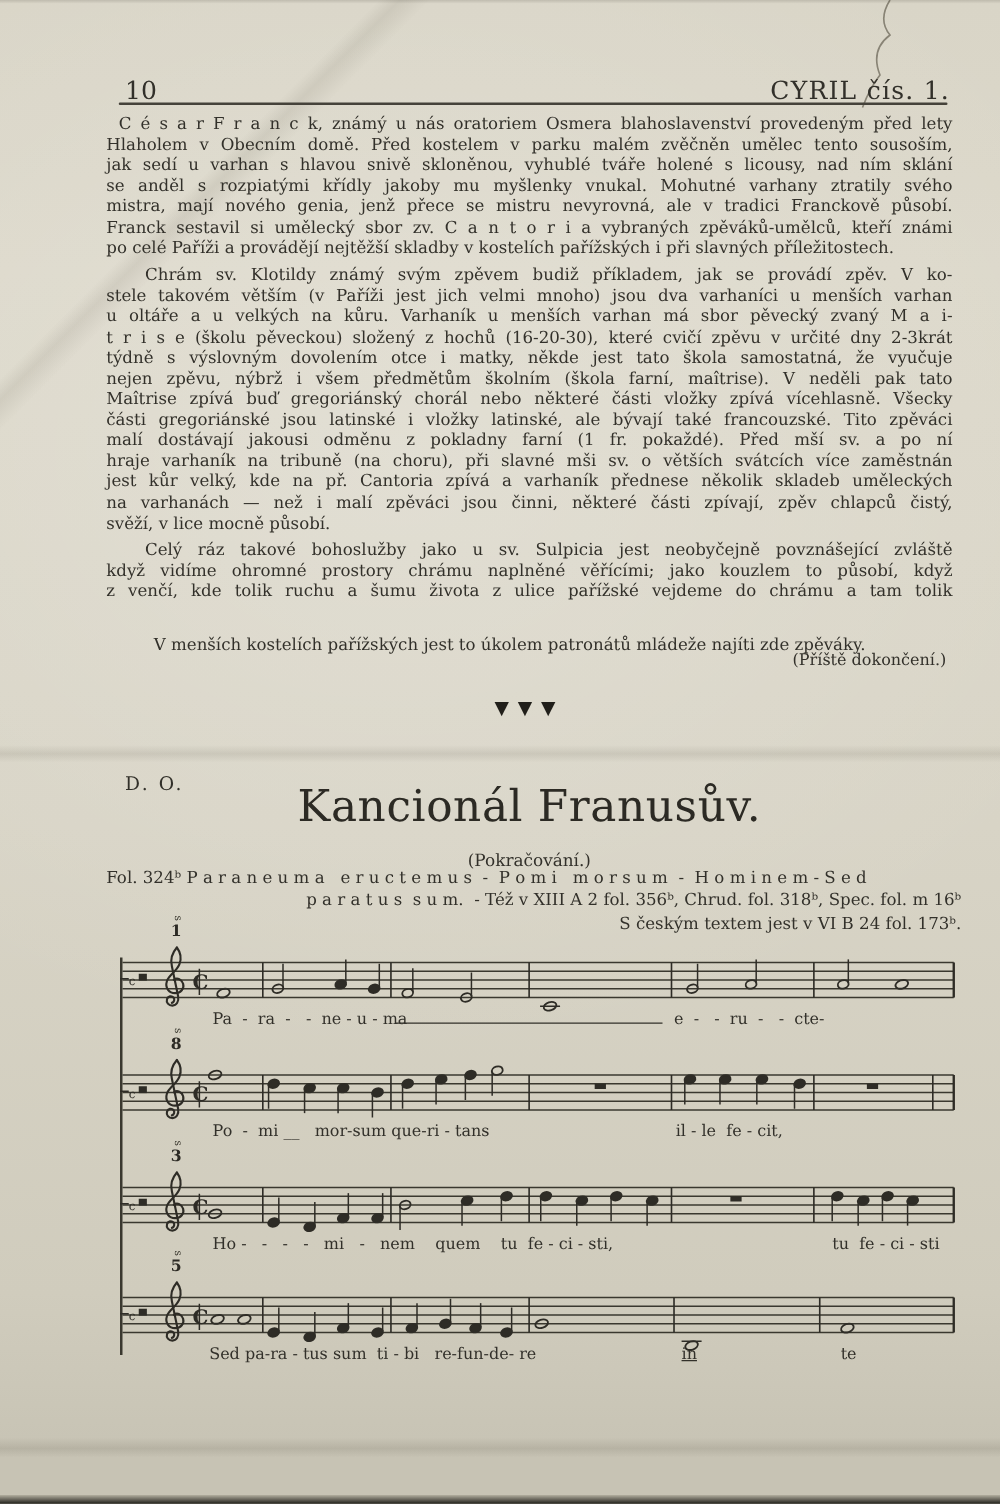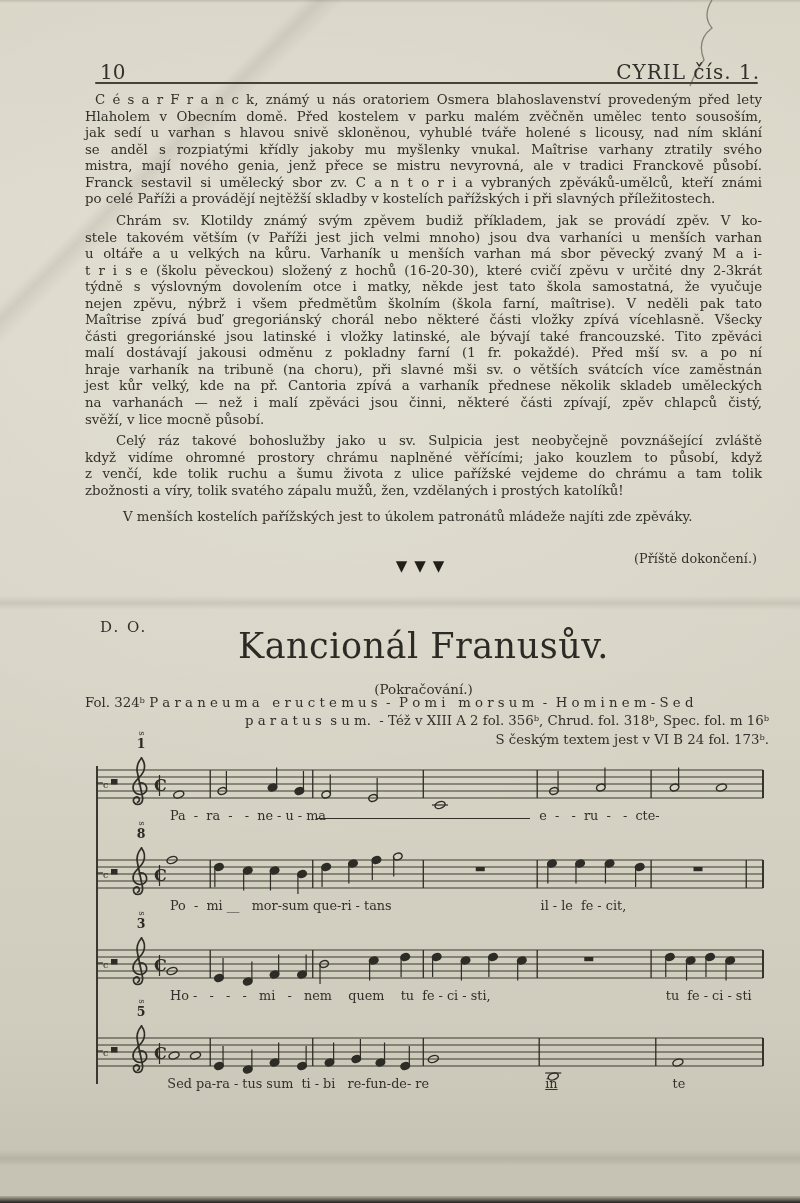--- a/index.html
+++ b/index.html
@@ -76,21 +76,21 @@
   <div class="hdr">
     <span class="pn">10</span>
     <span class="jr">CYRIL čís. 1.</span>
   </div>
   <div class="hdr-rule"></div>
 
   <div class="col p1" style="top:92px">
       <div class="line first">C é s a r   F r a n c k,  známý u nás oratoriem Osmera blahoslavenství provedeným před lety</div>
       <div class="line">Hlaholem v Obecním domě. Před kostelem v parku malém zvěčněn umělec tento sousoším,</div>
       <div class="line">jak sedí u varhan s hlavou snivě skloněnou, vyhublé tváře holené s licousy, nad ním sklání</div>
-      <div class="line">se anděl s rozpiatými křídly jakoby mu myšlenky vnukal. Maîtrise varhany ztratily svého</div>
+      <div class="line">se anděl s rozpiatými křídly jakoby mu myšlenky vnukal. Mohutné varhany ztratily svého</div>
       <div class="line">mistra, mají nového genia, jenž přece se mistru nevyrovná, ale v tradici Franckově působí.</div>
       <div class="line">Franck sestavil si umělecký sbor zv. C a n t o r i a  vybraných zpěváků-umělců, kteří známi</div>
       <div class="line last">po celé Paříži a provádějí nejtěžší skladby v kostelích pařížských i při slavných příležitostech.</div>
     </div>
   <div class="col p2" style="top:213px">
       <div class="line first">Chrám sv. Klotildy známý svým zpěvem budiž příkladem, jak se provádí zpěv. V ko-</div>
       <div class="line">stele takovém větším (v Paříži jest jich velmi mnoho) jsou dva varhaníci u menších varhan</div>
       <div class="line">u oltáře a u velkých na kůru.  Varhaník u menších varhan má sbor pěvecký zvaný M a i-</div>
       <div class="line">t r i s e  (školu pěveckou) složený z hochů (16-20-30), které cvičí zpěvu v určité dny 2-3krát</div>
       <div class="line">týdně s výslovným dovolením otce i matky, někde jest tato škola samostatná, že vyučuje</div>
@@ -100,26 +100,25 @@
       <div class="line">malí dostávají jakousi odměnu z pokladny farní (1 fr. pokaždé).  Před mší sv. a po ní</div>
       <div class="line">hraje varhaník na tribuně (na choru), při slavné mši sv. o větších svátcích více zaměstnán</div>
       <div class="line">jest kůr velký, kde na př. Cantoria zpívá a varhaník přednese několik skladeb uměleckých</div>
       <div class="line">na varhanách — než i malí zpěváci jsou činni, některé části zpívají, zpěv chlapců čistý,</div>
       <div class="line last">svěží, v lice mocně působí.</div>
     </div>
   <div class="col p3" style="top:433px">
       <div class="line first">Celý ráz takové bohoslužby jako u sv. Sulpicia jest neobyčejně povznášející zvláště</div>
       <div class="line">když vidíme ohromné prostory chrámu naplněné věřícími; jako kouzlem to působí, když</div>
       <div class="line">z venčí, kde tolik ruchu a šumu života z ulice pařížské vejdeme do chrámu a tam tolik</div>
-      <div class="line last">zbožnosti a víry, tolik svatého zápalu mužů, žen, vzdělaných i prostých katolíků!</div>
     </div>
   <div class="col p4" style="top:509px">
       <div class="line first last">V menších kostelích pařížských jest to úkolem patronátů mládeže najíti zde zpěváky.</div>
     </div>
-  <div class="closing" style="top:551px">(Příště dokončení.)</div>
+  <div class="closing" style="top:521px">(Příště dokončení.)</div>
 
   <div class="divider">▼▼▼</div>
 
   <div class="sect">
     <span class="sig">D. O.</span>
     <div class="title">Kancionál Franusův.</div>
     <div class="subtitle">(Pokračování.)</div>
   </div>
 
   <div class="folio">

